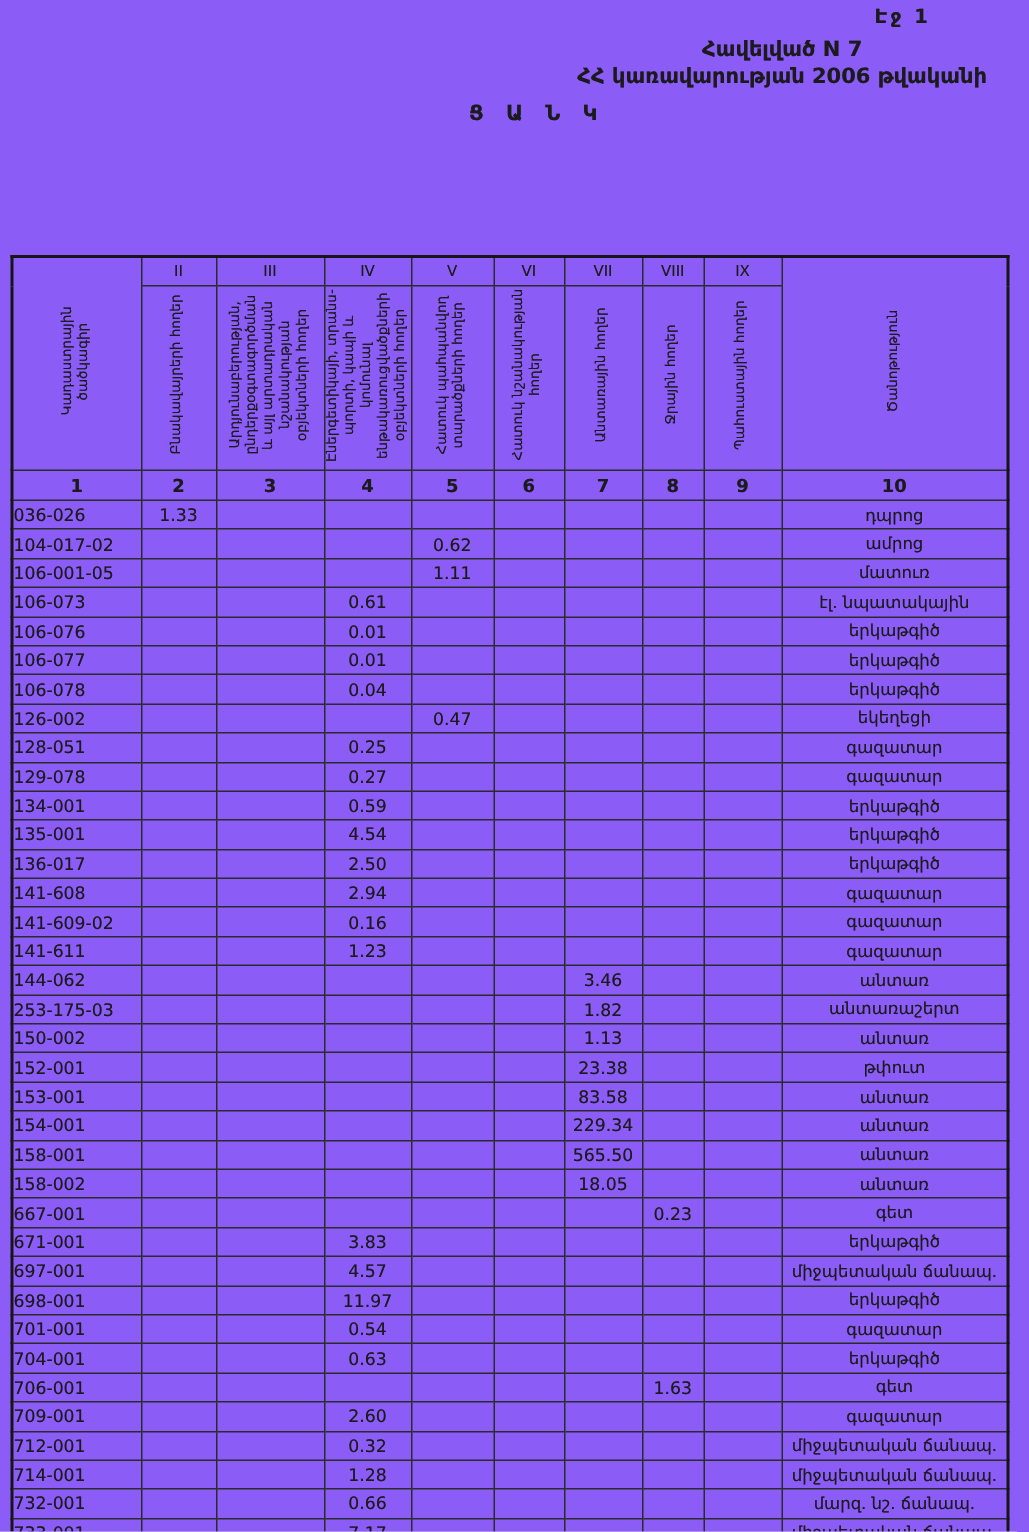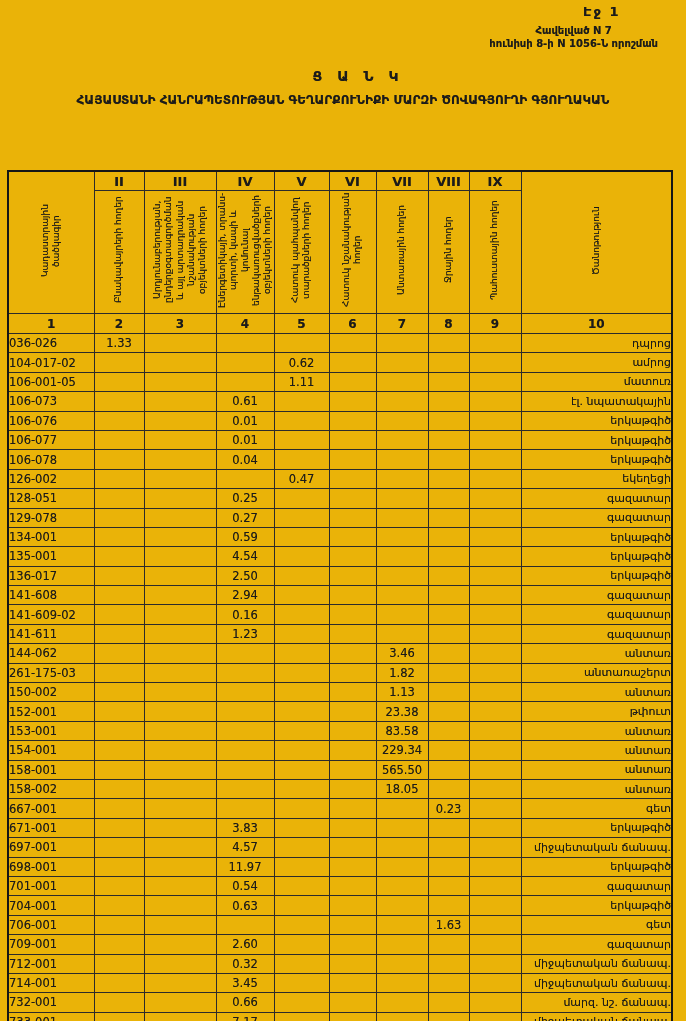--- a/index.html
+++ b/index.html
@@ -5,32 +5,32 @@
   html,body{margin:0;padding:0;}
   body{
     width:686px;height:1021px;
     background:#e8e8e6;
     font-family:"DejaVu Sans",sans-serif;
     color:#1b1b1b;
   }
   .page{
     position:relative;
     width:686px;height:1021px;
-    background:#eab308;
+    background:#8b5cf6;
     overflow:hidden;
     text-shadow:0 0 0.4px rgba(20,20,20,0.55);
   }
   .page-num{
     position:absolute;top:4px;left:583px;
     font-size:13px;font-weight:bold;letter-spacing:2px;
   }
   .appendix{
     position:absolute;top:24px;right:28px;
     text-align:center;
-    font-size:10px;font-weight:bold;line-height:1.3;
+    font-size:14px;font-weight:bold;line-height:1.3;
     white-space:nowrap;
   }
   .doc-title{
     position:absolute;top:68px;left:0;width:100%;
     text-align:center;
     font-size:14px;font-weight:bold;letter-spacing:5px;padding-left:15px;
   }
   .doc-subtitle{
     position:absolute;top:90px;left:0;width:100%;
     text-align:center;
@@ -41,21 +41,21 @@
     border-collapse:collapse;table-layout:fixed;
     width:664px;
     border:2px solid #161616;
   }
   table.land th, table.land td{
     border:1px solid #2b2b2b;
     padding:0;margin:0;
     overflow:hidden;
   }
   th.roman{
-    height:18px;font-size:13px;font-weight:bold;
+    height:18px;font-size:10px;font-weight:normal;
     text-align:center;vertical-align:middle;
     border-left-width:2px;
   }
   th.vhead{
     vertical-align:middle;text-align:center;
     font-weight:normal;
     border-left-width:2px;
   }
   tr.vrow th{height:122px;}
   .vtext{
@@ -73,38 +73,37 @@
     text-align:center;vertical-align:middle;
     border-left-width:2px;border-top-width:2px;
   }
   td{
     height:18.4px;font-size:11.5px;
     vertical-align:middle;
     border-top:1px solid #3d3d3d;
   }
   td.code{text-align:left;padding-left:4px;border-left-width:2px;}
   td.num{text-align:center;border-left-width:2px;}
-  td.remark{text-align:right;padding-left:5px;font-size:11px;border-left-width:2px;}
+  td.remark{text-align:center;padding-left:5px;font-size:11px;border-left-width:2px;}
 </style>
 </head>
 <body>
 
 <div class="page">
 
   <div class="page-num">Էջ 1</div>
 
   <div class="appendix">
     <div>Հավելված N 7</div>
-    <div>հունիսի 8-ի N 1056-Ն որոշման</div>
+    <div>ՀՀ կառավարության 2006 թվականի</div>
   </div>
 
   <div class="doc-title">Ց Ա Ն Կ</div>
 
   <div class="doc-subtitle">
-    <div>ՀԱՅԱՍՏԱՆԻ ՀԱՆՐԱՊԵՏՈՒԹՅԱՆ ԳԵՂԱՐՔՈՒՆԻՔԻ ՄԱՐԶԻ ԾՈՎԱԳՅՈՒՂԻ ԳՅՈՒՂԱԿԱՆ</div>
   </div>
 
   <table class="land">
     <colgroup>
       <col style="width:86px">
         <col style="width:50px">
         <col style="width:72px">
       <col style="width:58px">
         <col style="width:55px">
         <col style="width:47px">
@@ -368,21 +367,21 @@
           <td class="num"></td>
           <td class="num"></td>
           <td class="num"></td>
           <td class="num"></td>
           <td class="num">3.46</td>
           <td class="num"></td>
           <td class="num"></td>
           <td class="remark">անտառ</td>
         </tr>
         <tr>
-          <td class="code">261-175-03</td>
+          <td class="code">253-175-03</td>
           <td class="num"></td>
           <td class="num"></td>
           <td class="num"></td>
           <td class="num"></td>
           <td class="num"></td>
           <td class="num">1.82</td>
           <td class="num"></td>
           <td class="num"></td>
           <td class="remark">անտառաշերտ</td>
         </tr>
@@ -563,21 +562,21 @@
           <td class="num"></td>
           <td class="num"></td>
           <td class="num"></td>
           <td class="num"></td>
           <td class="remark">միջպետական ճանապ.</td>
         </tr>
         <tr>
           <td class="code">714-001</td>
           <td class="num"></td>
           <td class="num"></td>
-          <td class="num">3.45</td>
+          <td class="num">1.28</td>
           <td class="num"></td>
           <td class="num"></td>
           <td class="num"></td>
           <td class="num"></td>
           <td class="num"></td>
           <td class="remark">միջպետական ճանապ.</td>
         </tr>
         <tr>
           <td class="code">732-001</td>
           <td class="num"></td>

